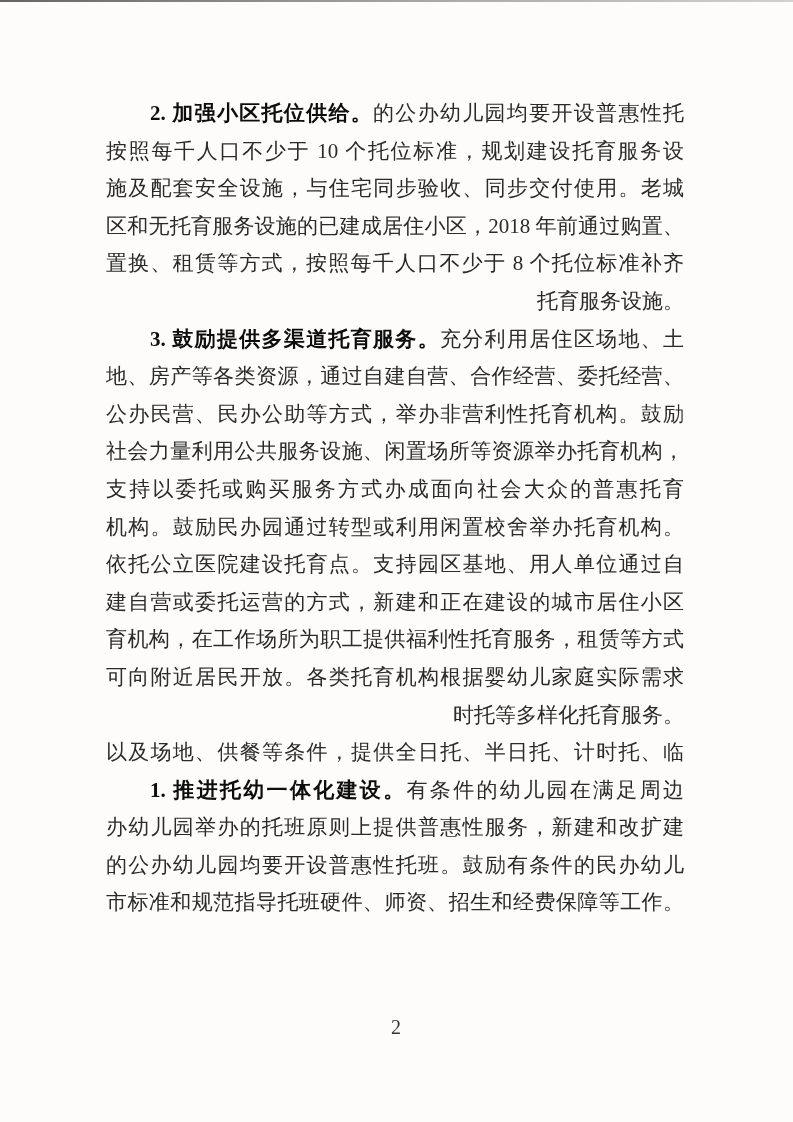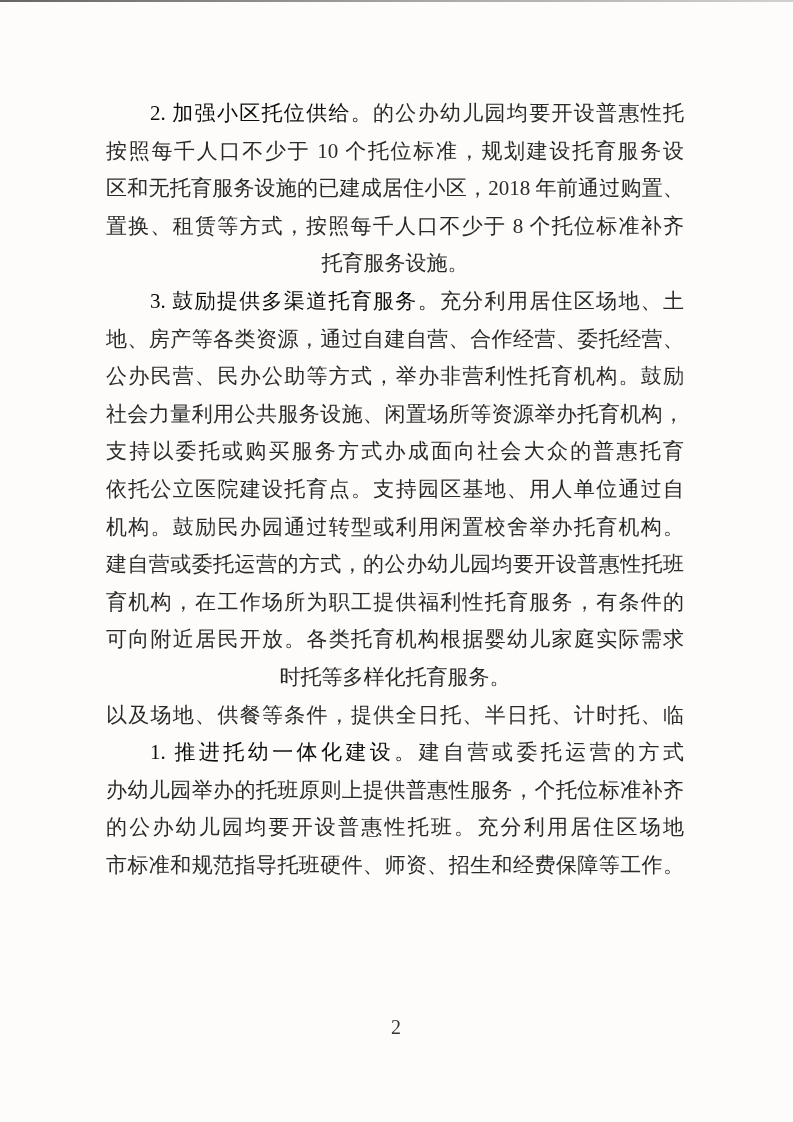--- a/index.html
+++ b/index.html
@@ -17,65 +17,66 @@
     position:absolute;top:0;left:0;width:100%;height:2px;
     background:linear-gradient(to right,#4a4a4a,#9a9a9a 55%,#c9c9c9);
     opacity:.85;
   }
   .content{
     position:absolute;left:106px;top:95px;width:578px;
     font-size:21px;line-height:37.6px;
   }
   .ln{
     height:37.6px;overflow:hidden;
-    text-align:center;
+    text-align:right;
   }
   .ln.fill{
     text-align:justify;
     text-align-last:justify;
     -moz-text-align-last:justify;
   }
   .ln.indent{padding-left:44px;}
   .lead{
-    font-weight:400;color:#0d0d0d;
+    font-weight:700;color:#0d0d0d;
   }
   .pageno{
     position:absolute;top:1016px;left:0;width:100%;
     text-align:center;font-size:20px;color:#333333;
     letter-spacing:1px;
   }
 </style>
 </head>
 <body>
 
 <div class="page">
   <div class="scan-line"></div>
 
   <div class="content">
 
     <div class="ln fill indent"><span class="lead">2. 加强小区托位供给。</span><span>的公办幼儿园均要开设普惠性托班，</span></div>
     <div class="ln fill"><span>按照每千人口不少于 10 个托位标准，规划建设托育服务设</span></div>
+    <div class="ln fill"><span>施及配套安全设施，与住宅同步验收、同步交付使用。老城</span></div>
     <div class="ln fill"><span>区和无托育服务设施的已建成居住小区，2018 年前通过购置、</span></div>
     <div class="ln fill"><span>置换、租赁等方式，按照每千人口不少于 8 个托位标准补齐</span></div>
     <div class="ln"><span>托育服务设施。</span></div>
 
     <div class="ln fill indent"><span class="lead">3. 鼓励提供多渠道托育服务。</span><span>充分利用居住区场地、土</span></div>
     <div class="ln fill"><span>地、房产等各类资源，通过自建自营、合作经营、委托经营、</span></div>
     <div class="ln fill"><span>公办民营、民办公助等方式，举办非营利性托育机构。鼓励</span></div>
     <div class="ln fill"><span>社会力量利用公共服务设施、闲置场所等资源举办托育机构，</span></div>
     <div class="ln fill"><span>支持以委托或购买服务方式办成面向社会大众的普惠托育</span></div>
+    <div class="ln fill"><span>机构。鼓励民办园通过转型或利用闲置校舍举办托育机构。</span></div>
     <div class="ln fill"><span>依托公立医院建设托育点。支持园区基地、用人单位通过自</span></div>
-    <div class="ln fill"><span>机构。鼓励民办园通过转型或利用闲置校舍举办托育机构。</span></div>
-    <div class="ln fill"><span>建自营或委托运营的方式，的公办幼儿园均要开设普惠性托班</span></div>
-    <div class="ln fill"><span>育机构，在工作场所为职工提供福利性托育服务，有条件的</span></div>
+    <div class="ln fill"><span>建自营或委托运营的方式，新建和正在建设的城市居住小区</span></div>
+    <div class="ln fill"><span>育机构，在工作场所为职工提供福利性托育服务，租赁等方式</span></div>
     <div class="ln fill"><span>可向附近居民开放。各类托育机构根据婴幼儿家庭实际需求</span></div>
     <div class="ln"><span>时托等多样化托育服务。</span></div>
     <div class="ln fill"><span>以及场地、供餐等条件，提供全日托、半日托、计时托、临</span></div>
 
-    <div class="ln fill indent"><span class="lead">1. 推进托幼一体化建设。</span><span>建自营或委托运营的方式</span></div>
-    <div class="ln fill"><span>办幼儿园举办的托班原则上提供普惠性服务，个托位标准补齐</span></div>
-    <div class="ln fill"><span>的公办幼儿园均要开设普惠性托班。充分利用居住区场地</span></div>
+    <div class="ln fill indent"><span class="lead">1. 推进托幼一体化建设。</span><span>有条件的幼儿园在满足周边</span></div>
+    <div class="ln fill"><span>办幼儿园举办的托班原则上提供普惠性服务，新建和改扩建</span></div>
+    <div class="ln fill"><span>的公办幼儿园均要开设普惠性托班。鼓励有条件的民办幼儿</span></div>
     <div class="ln fill"><span>市标准和规范指导托班硬件、师资、招生和经费保障等工作。</span></div>
 
   </div>
 
   <div class="pageno">2</div>
 </div>
 
 </body></html>

